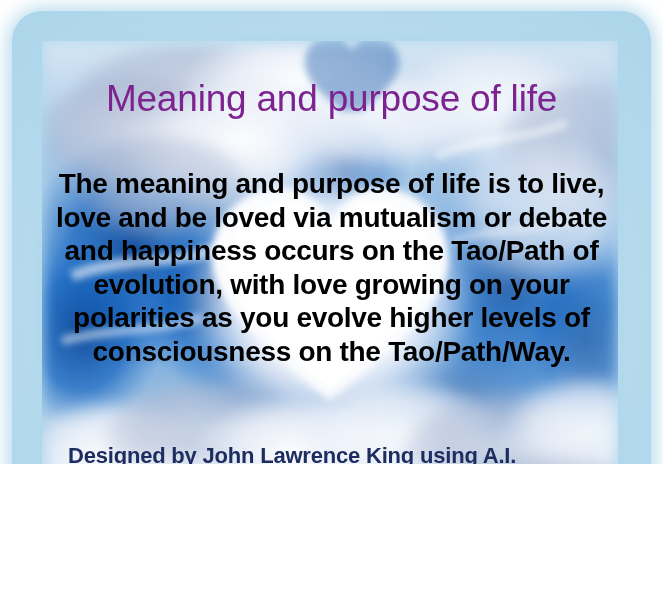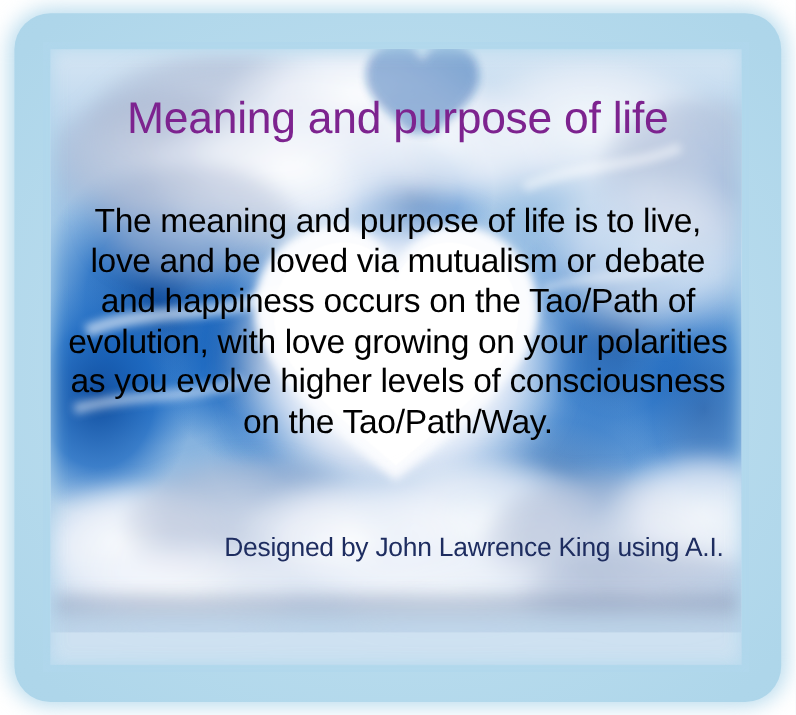--- a/index.html
+++ b/index.html
@@ -3,21 +3,21 @@
 <meta charset="utf-8">
 <style>
   html, body {
     margin: 0;
     padding: 0;
     background: #ffffff;
   }
   #page {
     position: relative;
     width: 663px;
-    height: 596px;
+    height: 464px;
     background: #ffffff;
     overflow: hidden;
     font-family: "Liberation Sans", sans-serif;
   }
 
   
   .frame-glow {
     position: absolute;
     left: 8px;
     top: 8px;
@@ -81,33 +81,33 @@
     line-height: 1.05;
     white-space: nowrap;
   }
   .body-text {
     position: absolute;
     left: 52px;
     top: 167px;
     width: 559px;
     text-align: center;
     font-size: 28px;
-    font-weight: normal;
+    font-weight: bold;
     color: #000000;
     line-height: 33.5px;
     letter-spacing: -0.3px;
   }
   .footer {
     position: absolute;
-    left: 44px;
+    left: 68px;
     top: 442px;
     width: 559px;
-    text-align: right;
+    text-align: left;
     font-size: 22px;
-    font-weight: normal;
+    font-weight: bold;
     color: #1e2d60;
     line-height: 28px;
     letter-spacing: -0.2px;
   }
   .footer .line { display: block; }
 </style>
 </head>
 <body>
 
 <div id="page">

